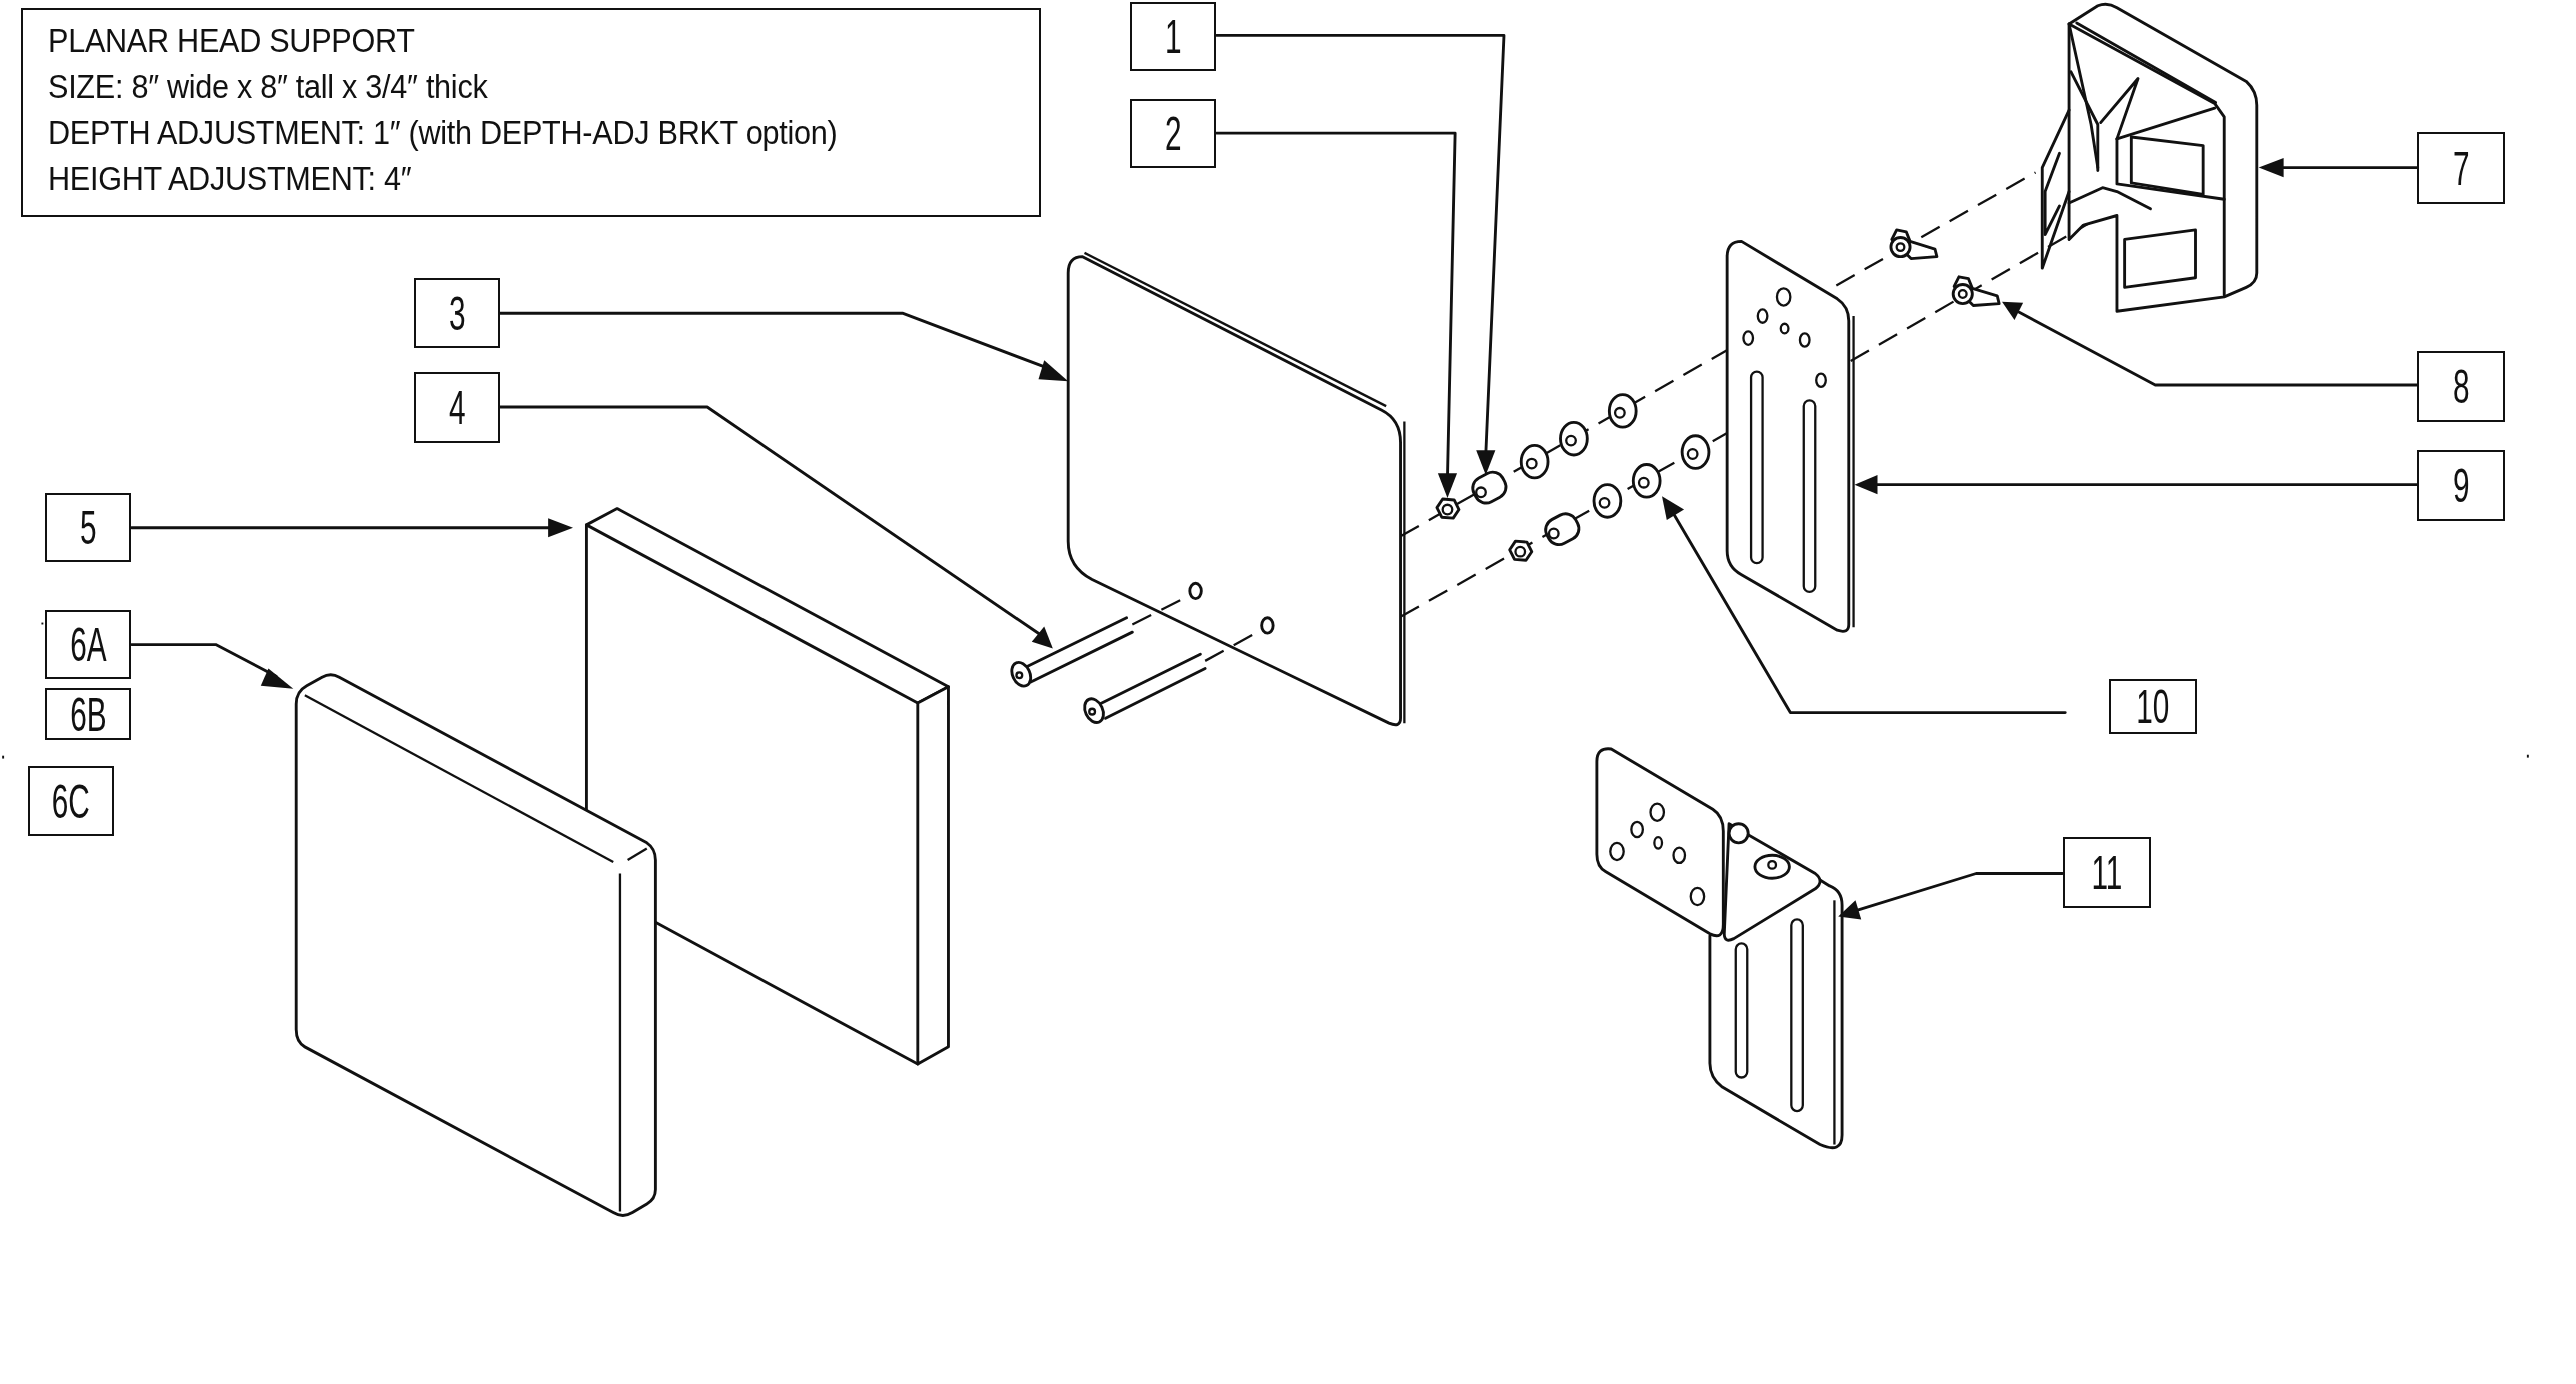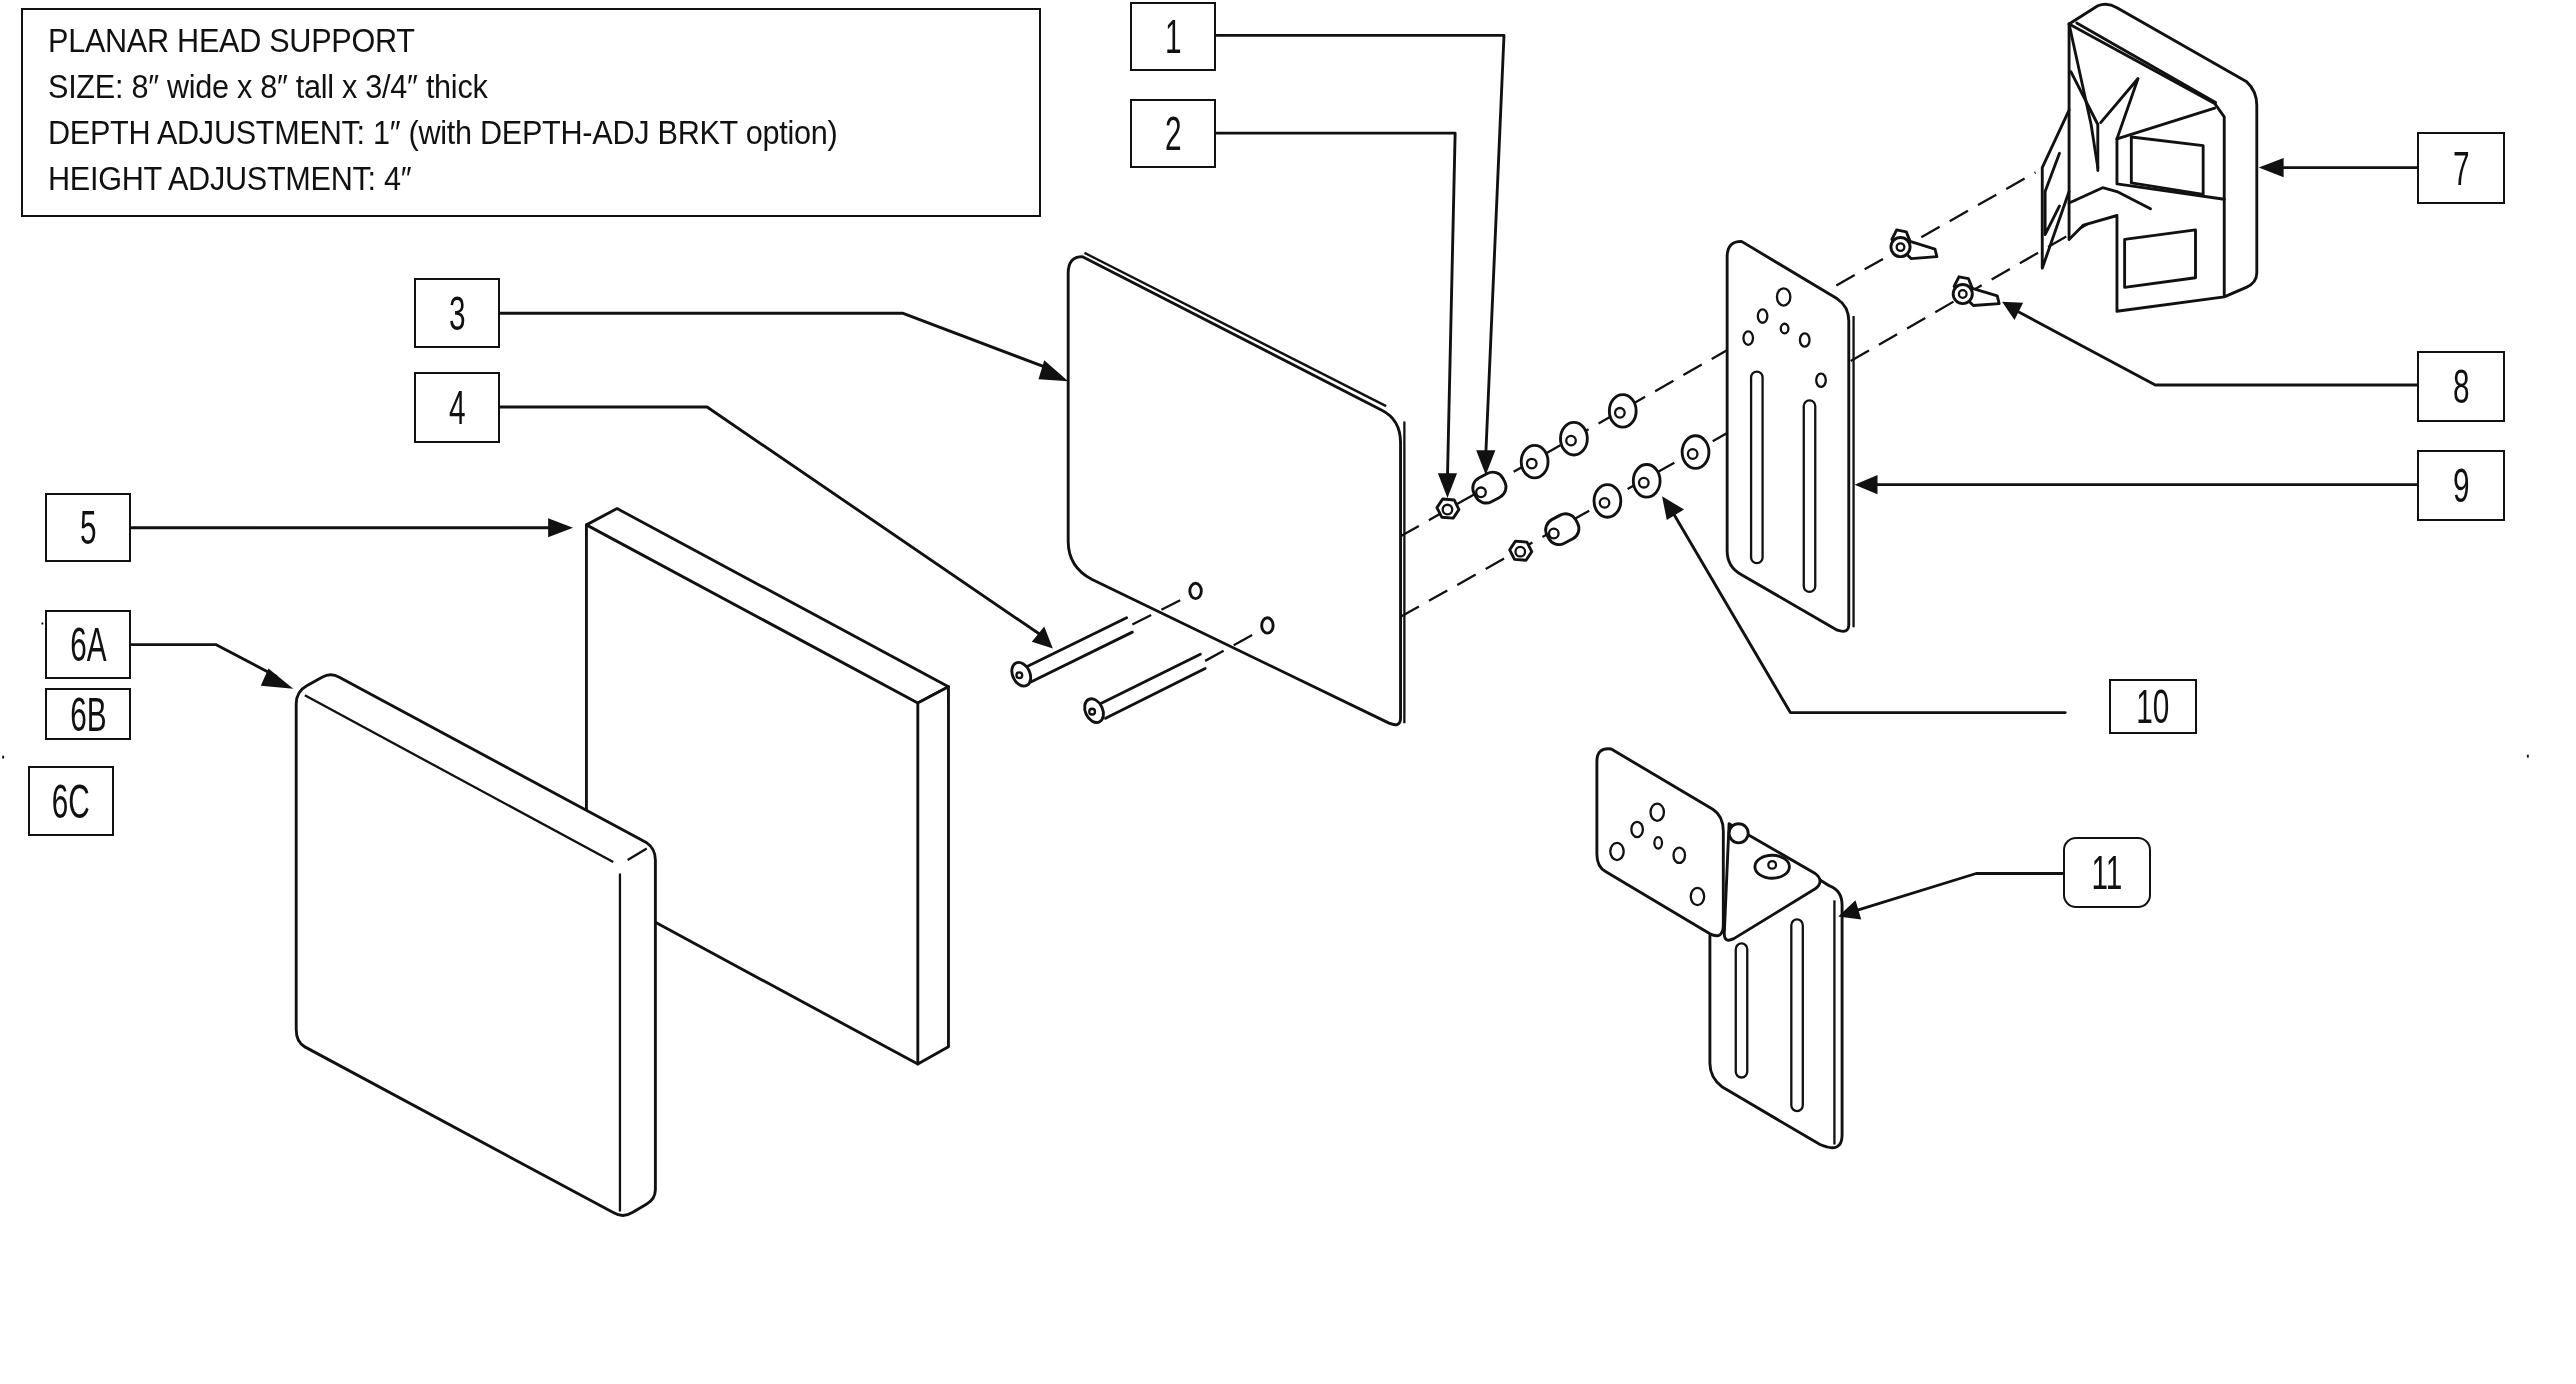--- a/index.html
+++ b/index.html
@@ -232,16 +232,16 @@
   </div>
 <div class="callout" style="left:2417px;top:351px;width:88px;height:71px;">
     <span>8</span>
   </div>
 <div class="callout" style="left:2417px;top:450px;width:88px;height:71px;">
     <span>9</span>
   </div>
 <div class="callout" style="left:2065px;top:679px;width:88px;height:55px;margin-left:44px;">
     <span>10</span>
   </div>
-<div class="callout" style="left:2063px;top:837px;width:88px;height:71px;border-radius:13px;">
+<div class="callout" style="left:2063px;top:837px;width:88px;height:71px;">
     <span>11</span>
   </div>
 
 
 </body></html>

